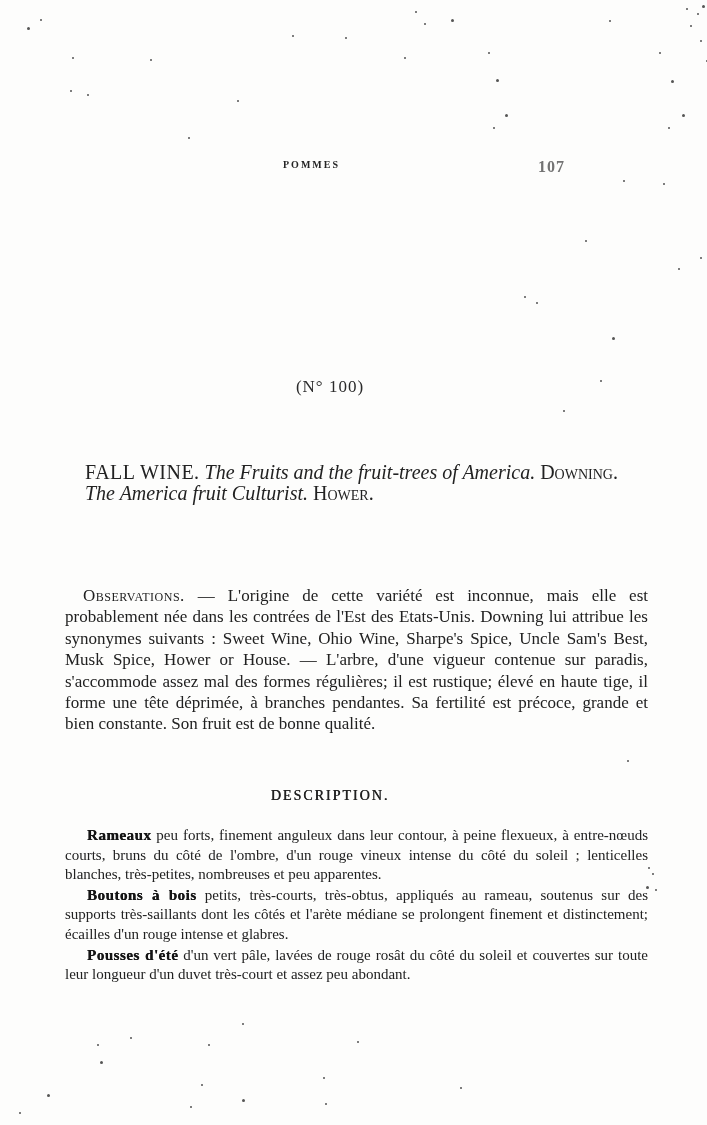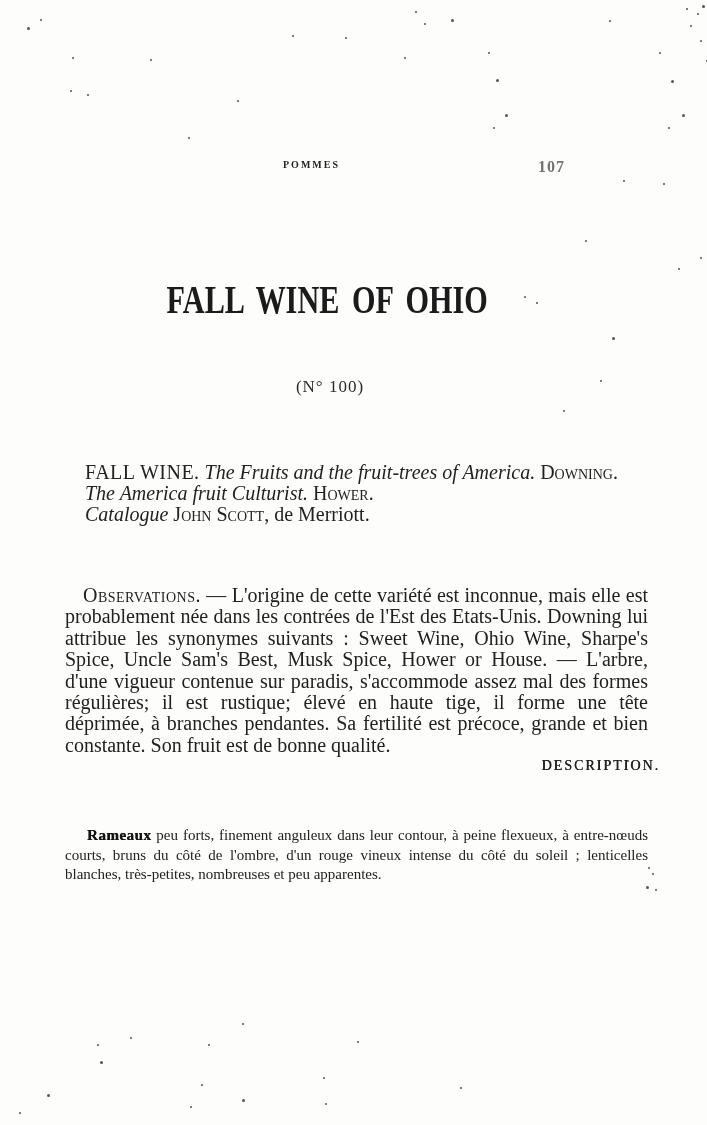--- a/index.html
+++ b/index.html
@@ -35,26 +35,26 @@
   .references {
     top:462px; left:85px; width:565px;
     font-size:20px; line-height:21px; color:#222;
   }
   .references .work { font-style:italic; }
   .references .author { font-variant:small-caps; }
   .references .lead { letter-spacing:0.5px; }
   
   .observations {
     top:585px; left:65px; width:583px;
-    font-size:20px; line-height:21.4px; text-align:justify;
+    font-size:17px; line-height:21.4px; text-align:justify;
     text-indent:18px; color:#212121;
   }
   .observations .lead { font-variant:small-caps; letter-spacing:0.5px; }
   
-  .description-heading-row { top:756px; left:0; width:660px; text-align:right; }
+  .description-heading-row { top:786px; left:0; width:660px; text-align:center; }
   .description-heading-row span {
     font-size:14px; letter-spacing:2px; color:#222;
     text-shadow:0.4px 0 0 currentColor;
   }
   
   .description {
     top:826px; left:65px; width:583px;
     font-size:15px; line-height:19.6px; text-align:justify; color:#212121;
   }
   .description p { margin:0 0 1px 0; text-indent:22px; }
@@ -66,56 +66,54 @@
   .speck { position:absolute; background:#2b2b2b; border-radius:50%; opacity:0.8; }
 </style>
 </head>
 <body>
 
 <div class="page">
 
   <div class="abs running-title">POMMES</div>
   <div class="abs page-number">107</div>
 
-  <div class="abs title-row">
-    <span class="title-text">FALL WINE OF OHIO</span>
-  </div>
 
   <div class="abs variety-number-row">
     <span>(N° 100)</span>
   </div>
 
   <div class="abs references">
     <div>
       <span class="lead">FALL WINE.</span>
       <span class="work">The Fruits and the fruit-trees of America.</span>
       <span class="author">Downing.</span>
     </div>
     <div>
       <span class="work">The America fruit Culturist.</span>
       <span class="author">Hower.</span>
     </div>
-    <div>
-      <span class="work">Catalogue</span>
-      <span class="author">John Scott,</span>
-      <span>de Merriott.</span>
-    </div>
   </div>
 
   <div class="abs observations">
     <span class="lead">Observations.</span><span> — L'origine de cette variété est inconnue, mais elle est probablement née dans les contrées de l'Est des Etats-Unis. Downing lui attribue les synonymes suivants : Sweet Wine, Ohio Wine, Sharpe's Spice, Uncle Sam's Best, Musk Spice, Hower or House. — L'arbre, d'une vigueur contenue sur paradis, s'accommode assez mal des formes régulières; il est rustique; élevé en haute tige, il forme une tête déprimée, à branches pendantes. Sa fertilité est précoce, grande et bien constante. Son fruit est de bonne qualité.</span>
   </div>
 
   <div class="abs description-heading-row">
     <span>DESCRIPTION.</span>
   </div>
 
   <div class="abs description">
     <p>
       <span class="term">Rameaux</span><span> peu forts, finement anguleux dans leur contour, à peine flexueux, à entre-nœuds courts, bruns du côté de l'ombre, d'un rouge vineux intense du côté du soleil ; lenticelles blanches, très-petites, nombreuses et peu apparentes.</span>
+    </p>
+    <p>
+      <span class="term">Boutons à bois</span><span> petits, très-courts, très-obtus, appliqués au rameau, soutenus sur des supports très-saillants dont les côtés et l'arète médiane se prolongent finement et distinctement; écailles d'un rouge intense et glabres.</span>
+    </p>
+    <p>
+      <span class="term">Pousses d'été</span><span> d'un vert pâle, lavées de rouge rosât du côté du soleil et couvertes sur toute leur longueur d'un duvet très-court et assez peu abondant.</span>
     </p>
   </div>
 
   <div id="noise-layer">
       <div class="speck" style="left: 40px; top: 19px; width: 2px; height: 2px;"></div>
       <div class="speck" style="left: 27px; top: 27px; width: 3px; height: 3px;"></div>
       <div class="speck" style="left: 72px; top: 57px; width: 2px; height: 2px;"></div>
       <div class="speck" style="left: 150px; top: 59px; width: 2px; height: 2px;"></div>
       <div class="speck" style="left: 292px; top: 35px; width: 2px; height: 2px;"></div>
       <div class="speck" style="left: 345px; top: 37px; width: 2px; height: 2px;"></div>

